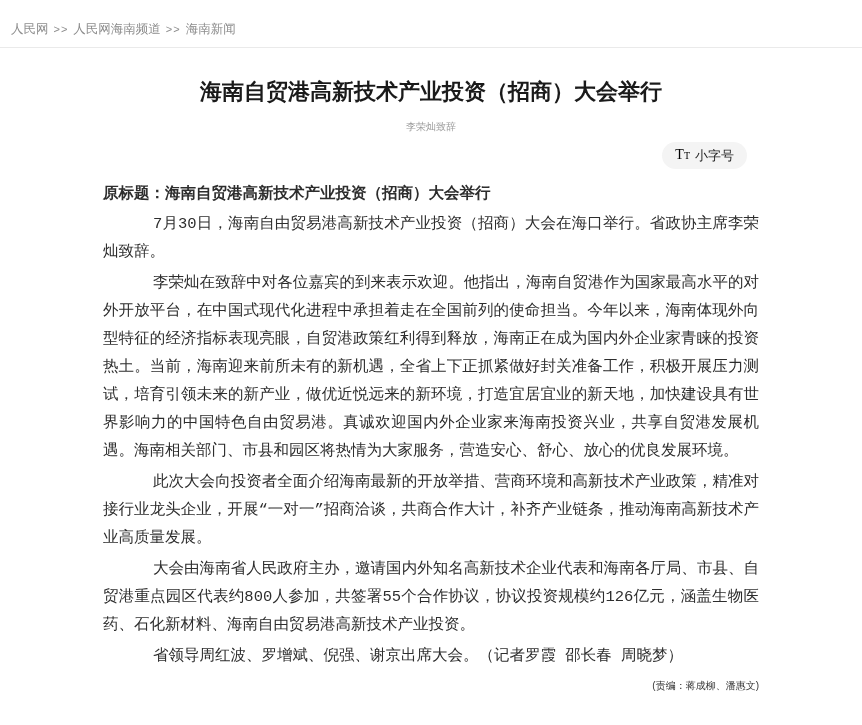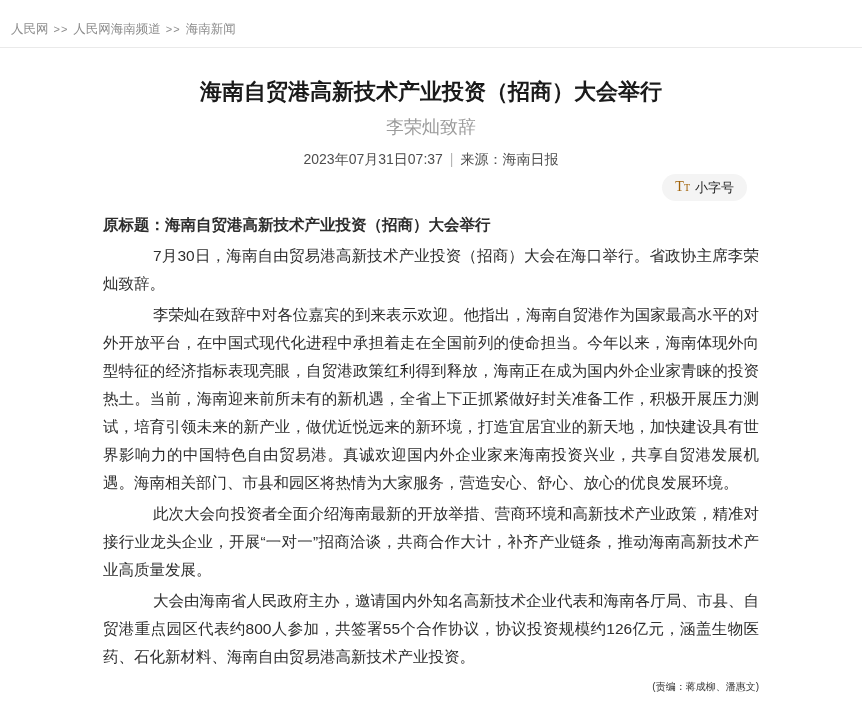--- a/index.html
+++ b/index.html
@@ -28,21 +28,21 @@
     margin: 27px 0 0;
     font-size: 22px;
     font-weight: 700;
     color: #1a1a1a;
     line-height: 34px;
     text-align: center;
   }
   .article-subtitle {
     margin-top: 9px;
     text-align: center;
-    font-size: 18px;
+    font-size: 10px;
     color: #9b9b9b;
     line-height: 18px;
   }
   .article-meta {
     margin-top: 14px;
     text-align: center;
     font-size: 14px;
     color: #4d4d4d;
     line-height: 18px;
   }
@@ -54,34 +54,34 @@
   .font-size-btn {
     display: inline-flex; align-items: center;
     background: #f4f4f4;
     border: none; border-radius: 14px;
     padding: 5px 13px;
     font-size: 13px; color: #222;
     line-height: 16px;
     cursor: pointer;
     font-family: inherit;
   }
-  .tt-icon { font-family: "Liberation Serif", "DejaVu Serif", serif; margin-right: 5px; color: #a16207; }
+  .tt-icon { font-family: "Liberation Serif", "DejaVu Serif", serif; margin-right: 5px; color: #000000; }
   .tt-large { font-size: 14px; }
   .tt-small { font-size: 10px; }
 
   
   .article-body {
     margin-top: 10px;
     font-size: 15.5px;
     color: #2d2d2d;
     line-height: 28px;
     text-align: justify;
   }
   .article-body p { margin: 3px 0; }
-  .article-body p.indent { text-indent: 50px; }
+  .article-body p.indent { text-indent: 50px; font-family: Liberation Mono, monospace; }
   .original-title { text-indent: 0; font-weight: bold; }
   .editors {
     text-align: right;
     font-size: 10px;
     color: #333;
     margin-top: 7px !important;
     line-height: 18px;
   }
 </style>
 </head>
@@ -92,34 +92,32 @@
   <nav class="breadcrumb-bar">
     <a class="crumb">人民网</a><span class="crumb-sep">&gt;&gt;</span><a class="crumb">人民网海南频道</a><span class="crumb-sep">&gt;&gt;</span><a class="crumb">海南新闻</a>
   </nav>
 
   <main class="content">
 
     <h1 class="article-title">海南自贸港高新技术产业投资（招商）大会举行</h1>
 
     <div class="article-subtitle">李荣灿致辞</div>
 
-    <div class="article-meta">
-      <span>2023年07月31日07:37</span><span class="meta-sep">|</span><span>来源：</span><a class="source-link">海南日报</a>
-    </div>
 
     <div class="toolbar">
       <button class="font-size-btn">
         <span class="tt-icon"><span class="tt-large">T</span><span class="tt-small">T</span></span>
         <span>小字号</span>
       </button>
     </div>
 
     <article class="article-body">
       <p class="original-title"><span>原标题：</span><span>海南自贸港高新技术产业投资（招商）大会举行</span></p>
       <p class="indent">7月30日，海南自由贸易港高新技术产业投资（招商）大会在海口举行。省政协主席李荣灿致辞。</p>
       <p class="indent">李荣灿在致辞中对各位嘉宾的到来表示欢迎。他指出，海南自贸港作为国家最高水平的对外开放平台，在中国式现代化进程中承担着走在全国前列的使命担当。今年以来，海南体现外向型特征的经济指标表现亮眼，自贸港政策红利得到释放，海南正在成为国内外企业家青睐的投资热土。当前，海南迎来前所未有的新机遇，全省上下正抓紧做好封关准备工作，积极开展压力测试，培育引领未来的新产业，做优近悦远来的新环境，打造宜居宜业的新天地，加快建设具有世界影响力的中国特色自由贸易港。真诚欢迎国内外企业家来海南投资兴业，共享自贸港发展机遇。海南相关部门、市县和园区将热情为大家服务，营造安心、舒心、放心的优良发展环境。</p>
       <p class="indent">此次大会向投资者全面介绍海南最新的开放举措、营商环境和高新技术产业政策，精准对接行业龙头企业，开展“一对一”招商洽谈，共商合作大计，补齐产业链条，推动海南高新技术产业高质量发展。</p>
       <p class="indent">大会由海南省人民政府主办，邀请国内外知名高新技术企业代表和海南各厅局、市县、自贸港重点园区代表约800人参加，共签署55个合作协议，协议投资规模约126亿元，涵盖生物医药、石化新材料、海南自由贸易港高新技术产业投资。</p>
+      <p class="indent">省领导周红波、罗增斌、倪强、谢京出席大会。（记者罗霞 邵长春 周晓梦）</p>
       <p class="editors">(责编：蒋成柳、潘惠文)</p>
     </article>
 
   </main>
 </div>
 
 </body></html>

